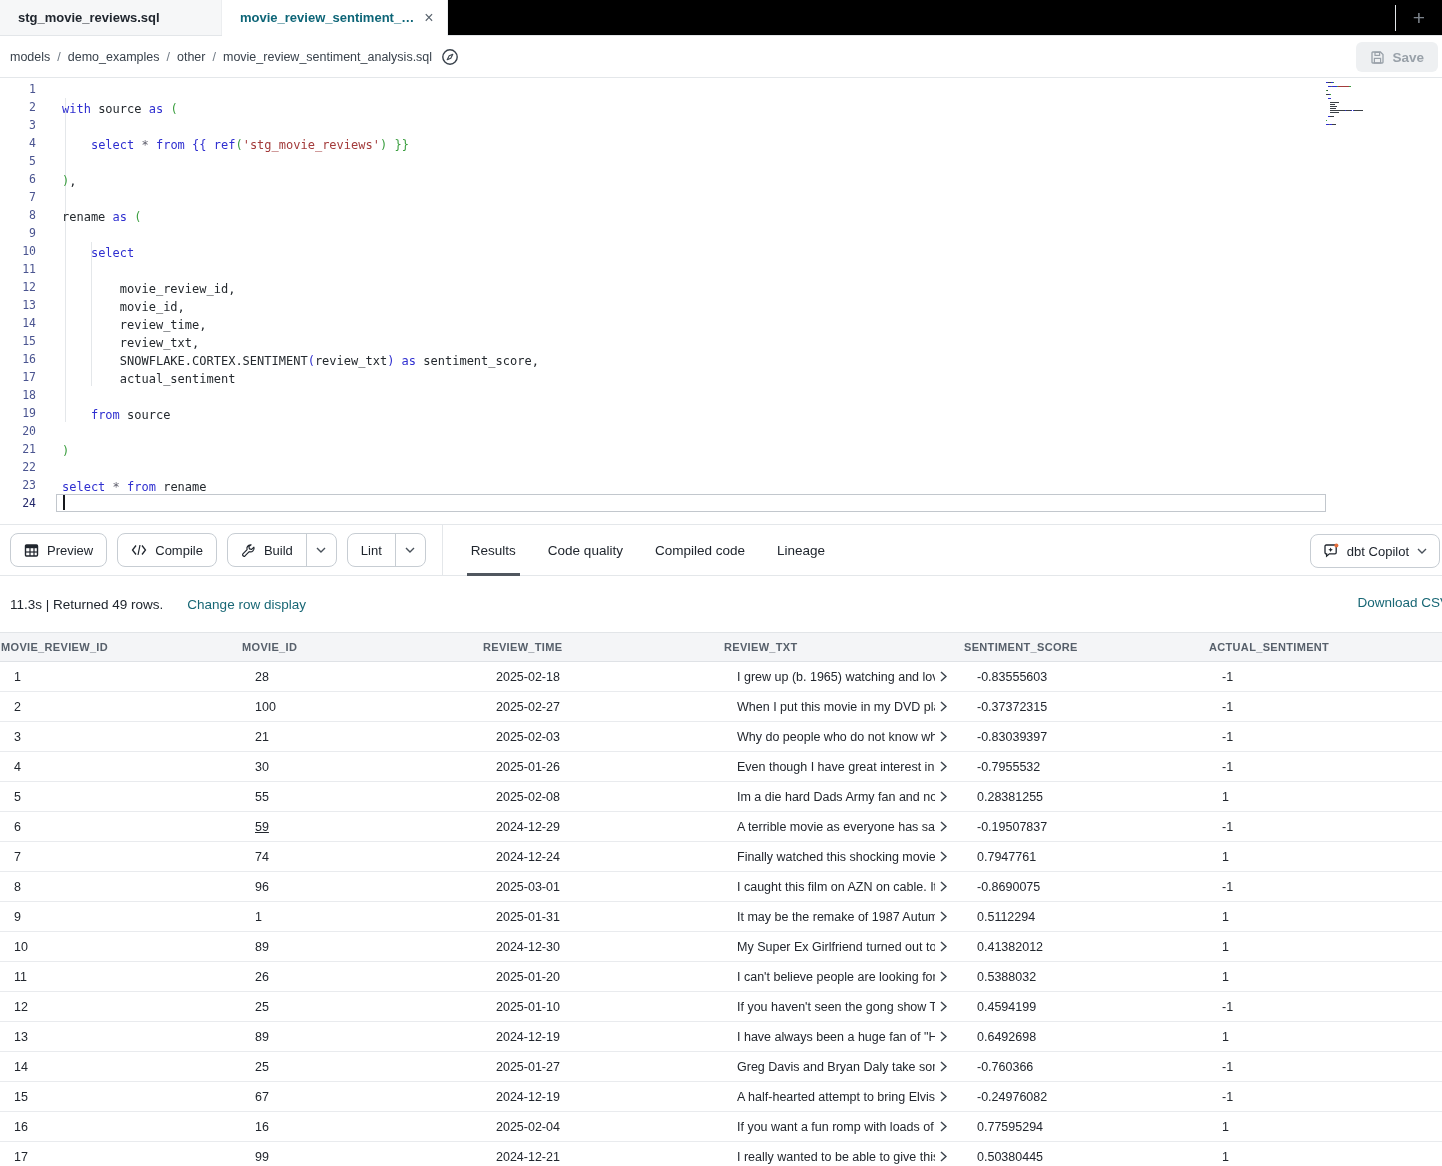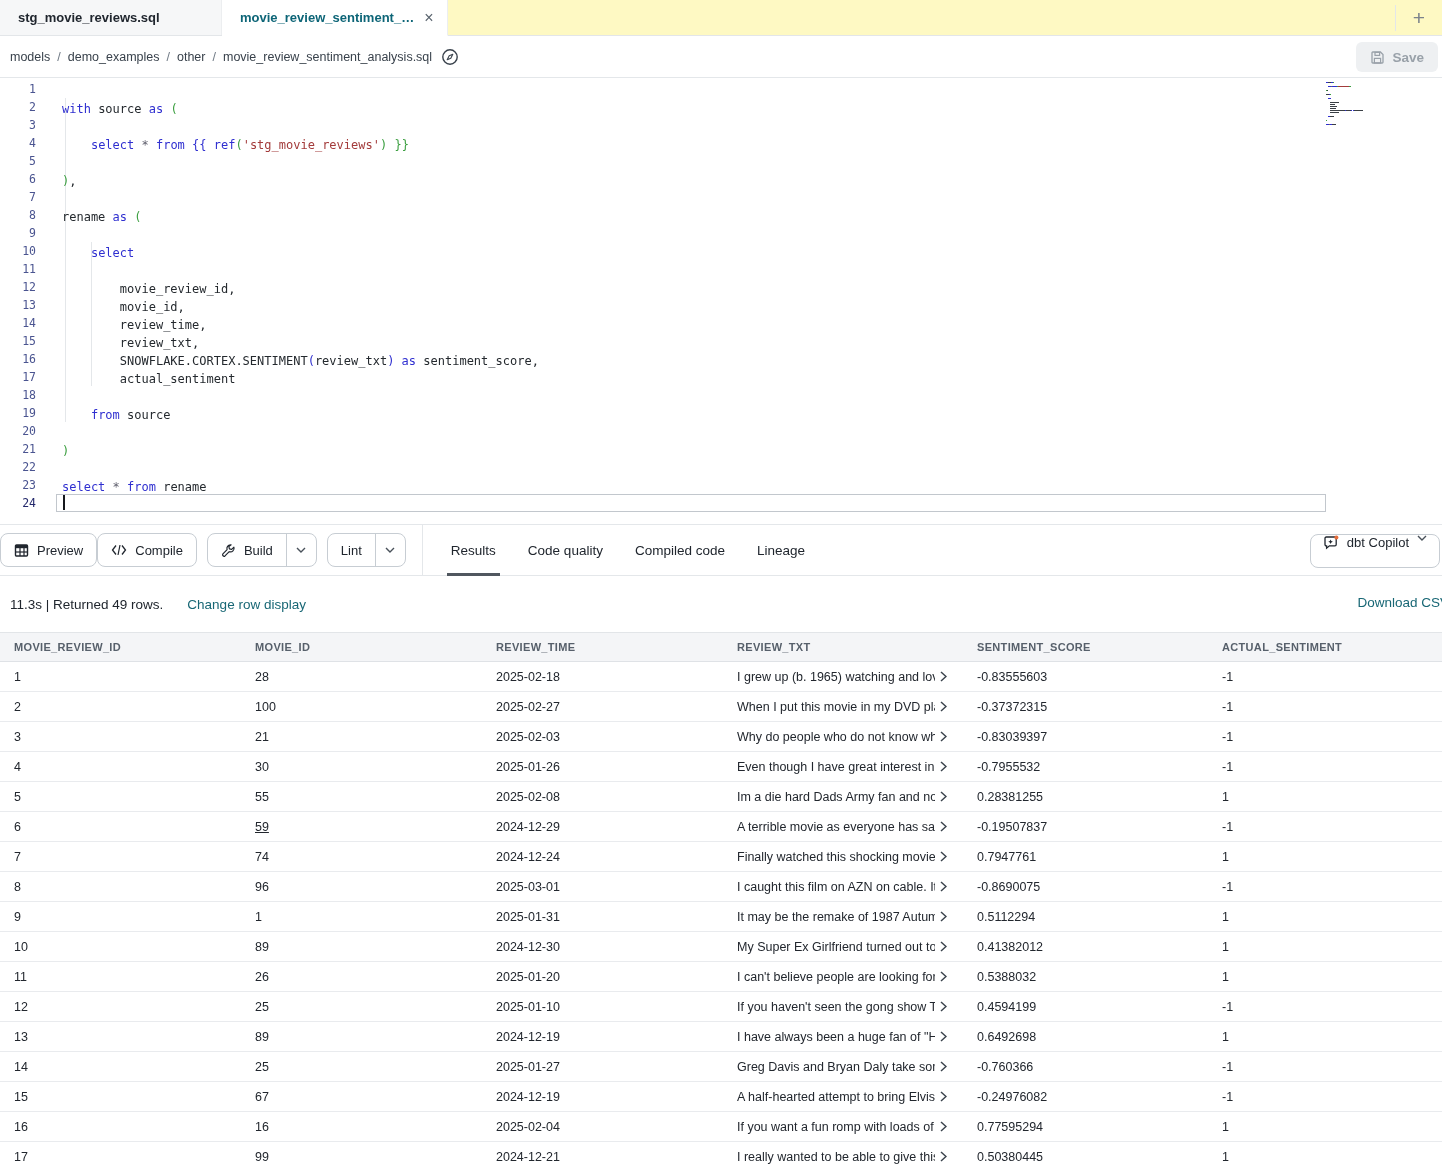--- a/index.html
+++ b/index.html
@@ -1,21 +1,21 @@
 <!DOCTYPE html>
 <html><head>
 <meta charset="utf-8">
 <style>
   * { margin:0; padding:0; box-sizing:border-box; }
   html,body { width:1442px; height:1166px; overflow:hidden; background:#fff;
     font-family:"Liberation Sans", sans-serif; }
   .app { position:relative; width:1442px; height:1166px; }
 
   
-  .tabbar { height:36px; background:#fef9c3; border-bottom:1px solid #e3e6e9;
+  .tabbar { height:36px; background:#000000; border-bottom:1px solid #e3e6e9;
     display:flex; align-items:stretch; position:relative; }
   .tab { display:flex; align-items:center; padding:0 18px; width:222px;
     font-size:13px; font-weight:700; color:#20262e; background:#f6f7f8;
     border-right:1px solid #eceef0; cursor:pointer; }
   .tab.active { background:#fff; color:#0d6577; margin-bottom:-1px;
     border-bottom:1px solid #fff; width:226px; justify-content:space-between; }
   .tab-close { color:#5b656f; font-size:16px; font-weight:400; margin-left:10px; line-height:1; }
   .newtab-divider { position:absolute; right:46px; top:5px; width:1px; height:26px; background:#e3e6e9; }
   .newtab { position:absolute; right:0; top:0; width:46px; height:35px; display:flex;
     align-items:center; justify-content:center; color:#7c838b; font-size:21px; cursor:pointer; }
@@ -45,49 +45,49 @@
   .caret { position:absolute; left:63px; width:2px; height:15px; margin-top:1px; background:#15181c; }
   .minimap { position:absolute; top:4px; right:44px; width:72px; }
   .mm-line { height:2px; font-size:0; white-space:nowrap; }
   .mm-seg { display:inline-block; height:1px; vertical-align:top; }
 
   
   .toolbar { height:52px; border-top:1px solid #e4e7ea; border-bottom:1px solid #e4e7ea;
     display:flex; align-items:center; position:relative; background:#fff; }
   .btn { height:34px; border:1px solid #c7cdd3; border-radius:8px; background:#fff;
     display:flex; align-items:center; padding:0 13px; gap:8px; font-size:13px;
-    color:#20262e; cursor:pointer; font-weight:500; }
+    color:#20262e; margin-left:10px; cursor:pointer; font-weight:500; }
   .split { display:flex; margin-left:10px; border:1px solid #c7cdd3; border-radius:8px;
     overflow:hidden; height:34px; background:#fff; cursor:pointer; }
   .split .main { display:flex; align-items:center; gap:8px; padding:0 13px;
     font-size:13px; color:#20262e; font-weight:500; }
   .split .chev { width:30px; display:flex; align-items:center; justify-content:center;
     border-left:1px solid #c7cdd3; }
   .tb-divider { width:1px; height:51px; background:#e4e7ea; margin-left:16px; }
   .rtabs { display:flex; height:51px; margin-left:12px; }
   .rtab { display:flex; align-items:center; padding:0 16px; font-size:13.5px;
     color:#20262e; position:relative; cursor:pointer; white-space:nowrap; }
   .rtab.active::after { content:""; position:absolute; left:12px; right:12px; bottom:0;
     height:3px; background:#50575f; }
   .copilot { position:absolute; right:2px; top:9px; height:34px; border:1px solid #c7cdd3;
-    border-radius:8px; display:flex; gap:8px; padding:0 12px;
+    border-radius:8px; display:flex; align-items:center; gap:8px; padding:0 12px;
     font-size:13px; color:#20262e; font-weight:500; background:#fff; cursor:pointer; }
 
   
   .statusrow { height:56px; display:flex; align-items:center; padding:0 10px;
     position:relative; font-size:13.5px; color:#20262e; background:#fff; }
   .link { color:#186775; cursor:pointer; }
   .chg-link { margin-left:24px; }
   .dl-link { position:absolute; right:-7px; top:19px; }
 
   
   .thead { height:30px; background:#f4f5f7; border-top:1px solid #e2e5e8;
     border-bottom:1px solid #dfe2e6; display:flex; }
   .th { font-size:11px; font-weight:700; color:#57606b; letter-spacing:.03em;
-    display:flex; align-items:center; padding-left:14px; }
+    display:flex; align-items:center; padding-left:1px; }
   .trow { height:30px; border-bottom:1px solid #e9ebee; display:flex; background:#fff; }
   .td { font-size:12.5px; color:#22272e; display:flex; align-items:center; padding-left:14px; }
   .td .txt { max-width:198px; overflow:hidden; white-space:nowrap; }
   .row-chev { margin-left:5px; flex:none; display:flex; align-items:center; cursor:pointer; }
   svg { display:block; }
 </style>
 </head>
 <body>
 
 <div class="app">

